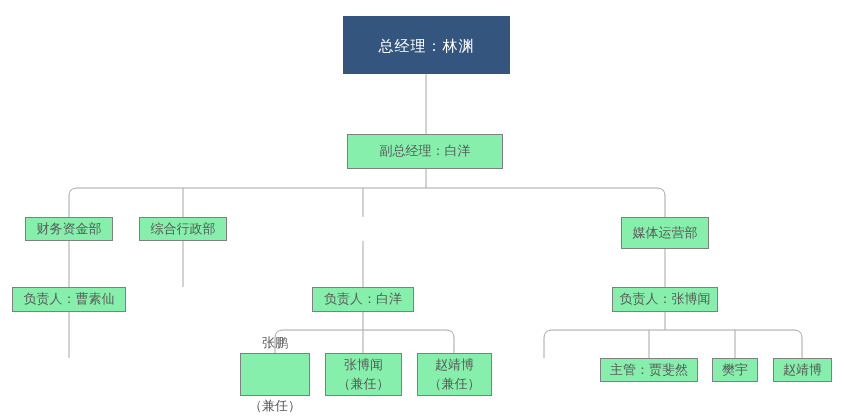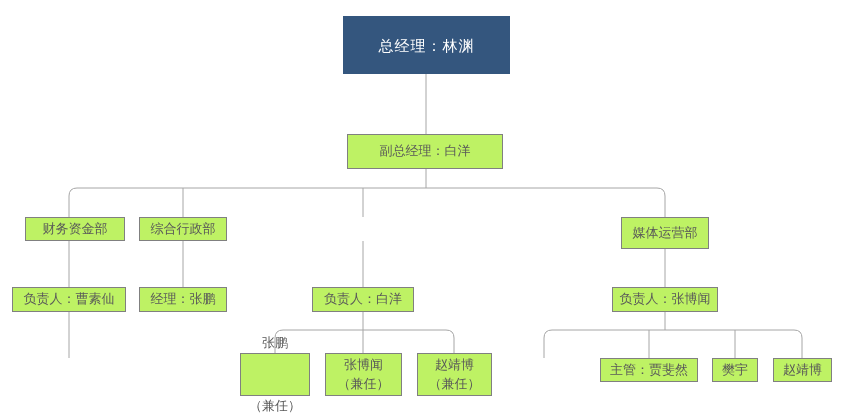--- a/index.html
+++ b/index.html
@@ -24,42 +24,42 @@
   }
   svg.lines path {
     fill: none;
     stroke: #a6a6a6;
     stroke-width: 1;
   }
   .node {
     position: absolute;
     box-sizing: border-box;
     border: 1px solid #808080;
-    background: #bef264;
+    background: #86efac;
     color: #595959;
     display: flex;
     flex-direction: column;
     align-items: center;
     justify-content: center;
     text-align: center;
     font-size: 13px;
     line-height: 1.4;
     white-space: nowrap;
   }
   .node.root {
     background: #34567E;
     border-color: #34567E;
     color: #ffffff;
     font-size: 15px;
     letter-spacing: 1px;
   }
   
   .n-root   { left: 343px; top: 16px;  width: 167px; height: 58px; }
   .n-deputy { left: 347px; top: 134px; width: 156px; height: 35px; }
-  .n-d1 { left: 25px;  top: 217px; width: 100px;  height: 24px; }
+  .n-d1 { left: 25px;  top: 217px; width: 88px;  height: 24px; }
   .n-d2 { left: 139px; top: 217px; width: 88px;  height: 24px; }
   .n-d3 { left: 319px; top: 217px; width: 88px;  height: 24px; }
   .n-d4 { left: 621px; top: 217px; width: 88px;  height: 32px; }
   .n-m1 { left: 12px;  top: 287px; width: 114px; height: 25px; }
   .n-m2 { left: 139px; top: 287px; width: 88px;  height: 25px; }
   .n-m3 { left: 312px; top: 287px; width: 102px; height: 25px; }
   .n-m4 { left: 612px; top: 287px; width: 106px; height: 25px; }
   .n-c1  { left: 17px;  top: 358px; width: 104px; height: 25px; }
   .n-mc1 { left: 240px; top: 353px; width: 70px;  height: 43px; gap: 45px; }
   .n-mc2 { left: 325px; top: 353px; width: 77px;  height: 43px; }
@@ -103,21 +103,20 @@
 
   <div class="node root n-root">总经理：林渊</div>
 
   <div class="node n-deputy">副总经理：白洋</div>
 
   <div class="node n-d1">财务资金部</div>
   <div class="node n-d2">综合行政部</div>
   <div class="node n-d4">媒体运营部</div>
 
   <div class="node n-m1">负责人：曹素仙</div>
-  <div class="node n-m2">经理：张鹏</div>
   <div class="node n-m3">负责人：白洋</div>
   <div class="node n-m4">负责人：张博闻</div>
 
 
   <div class="node n-mc1">
     <span>张鹏</span>
     <span>（兼任）</span>
   </div>
   <div class="node n-mc2">
     <span>张博闻</span>

